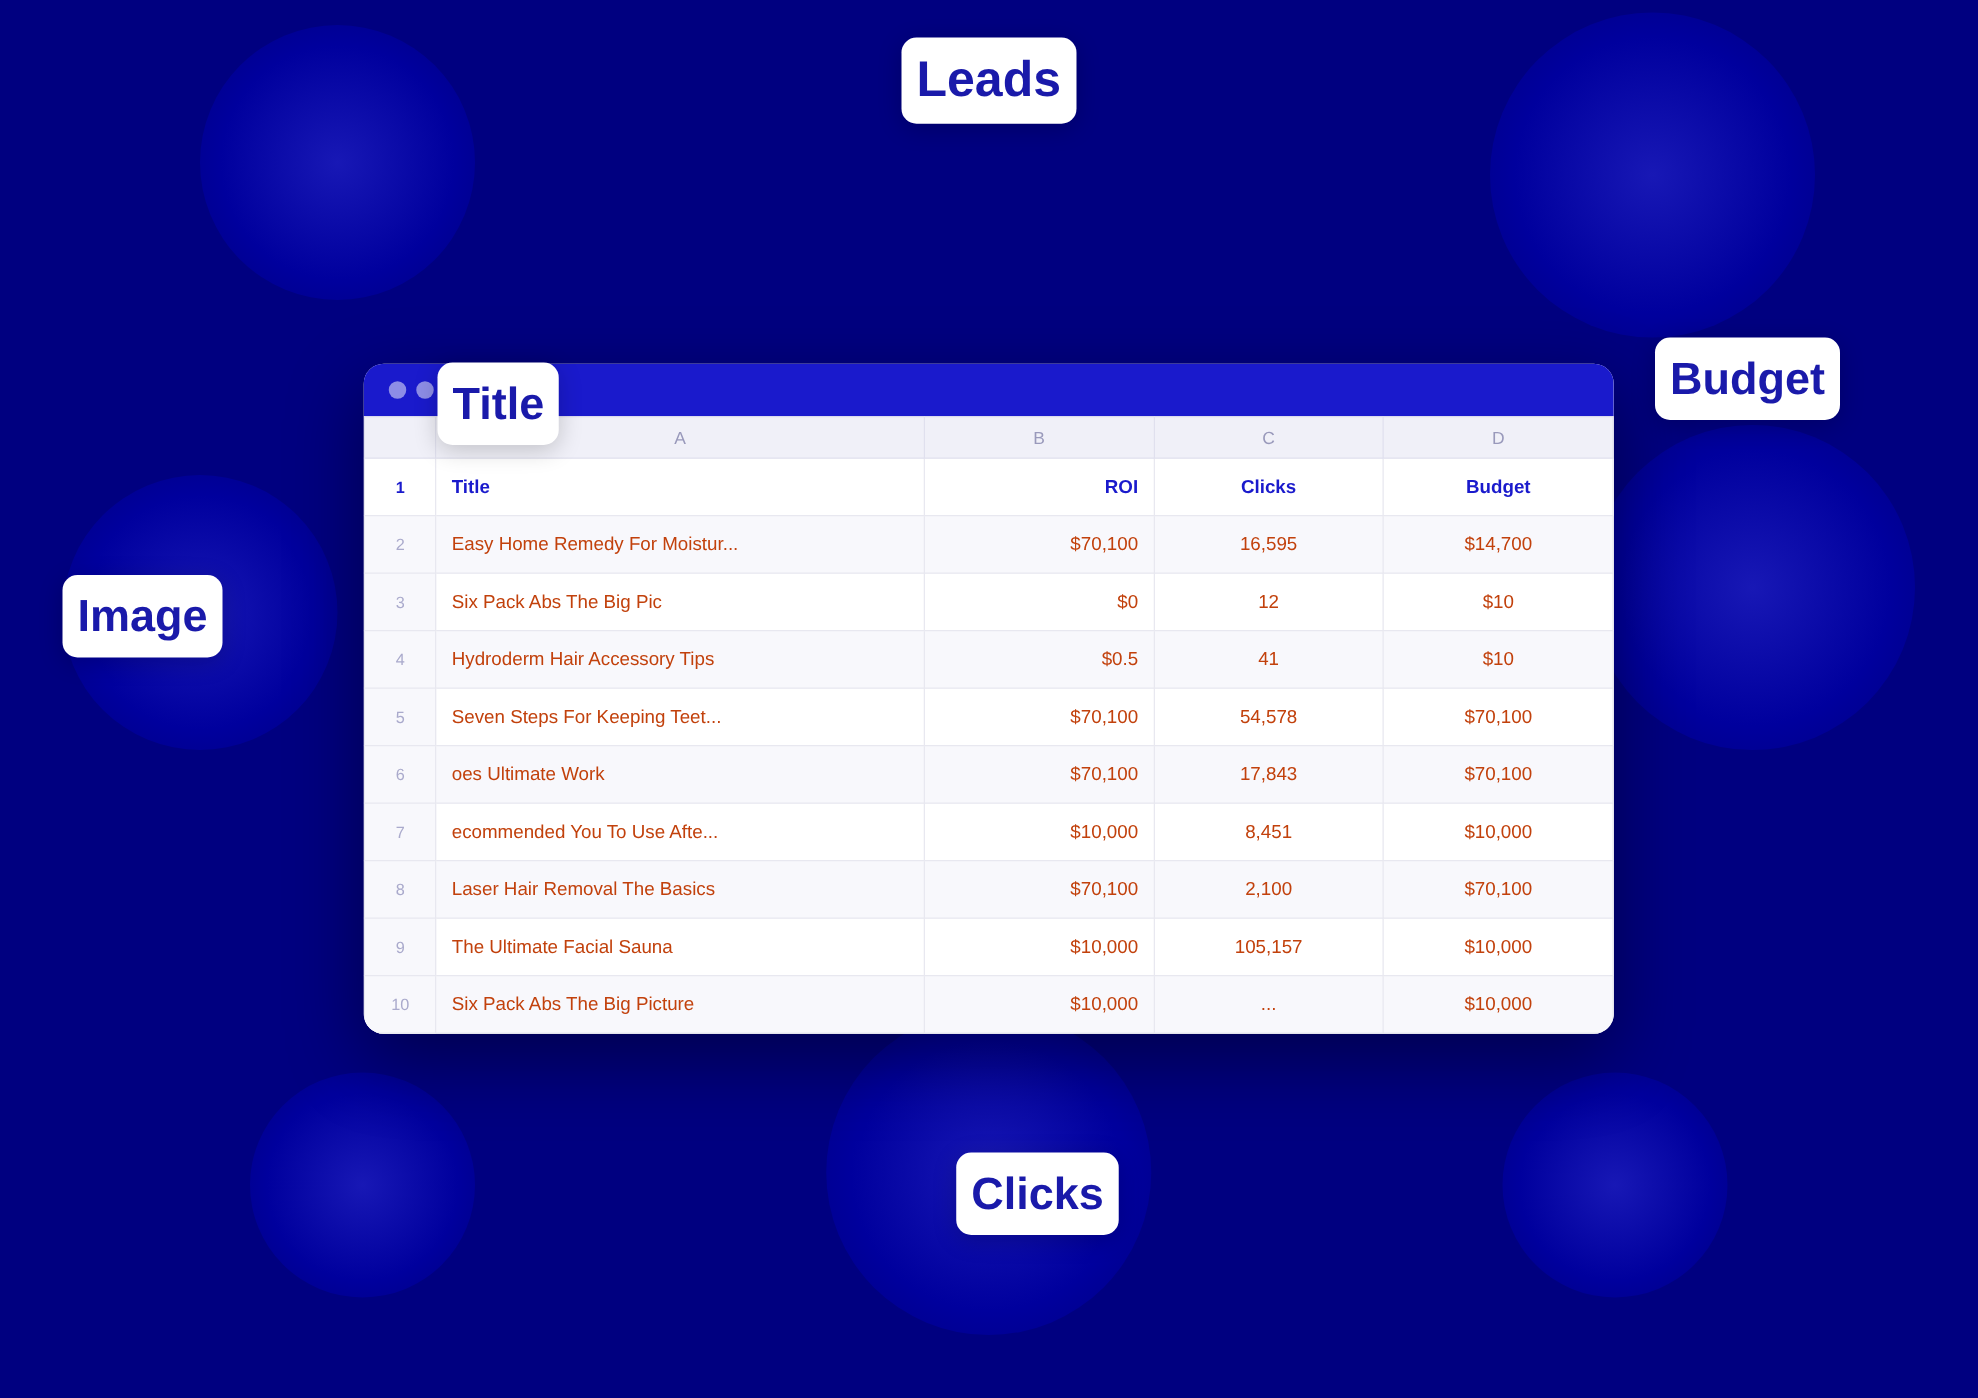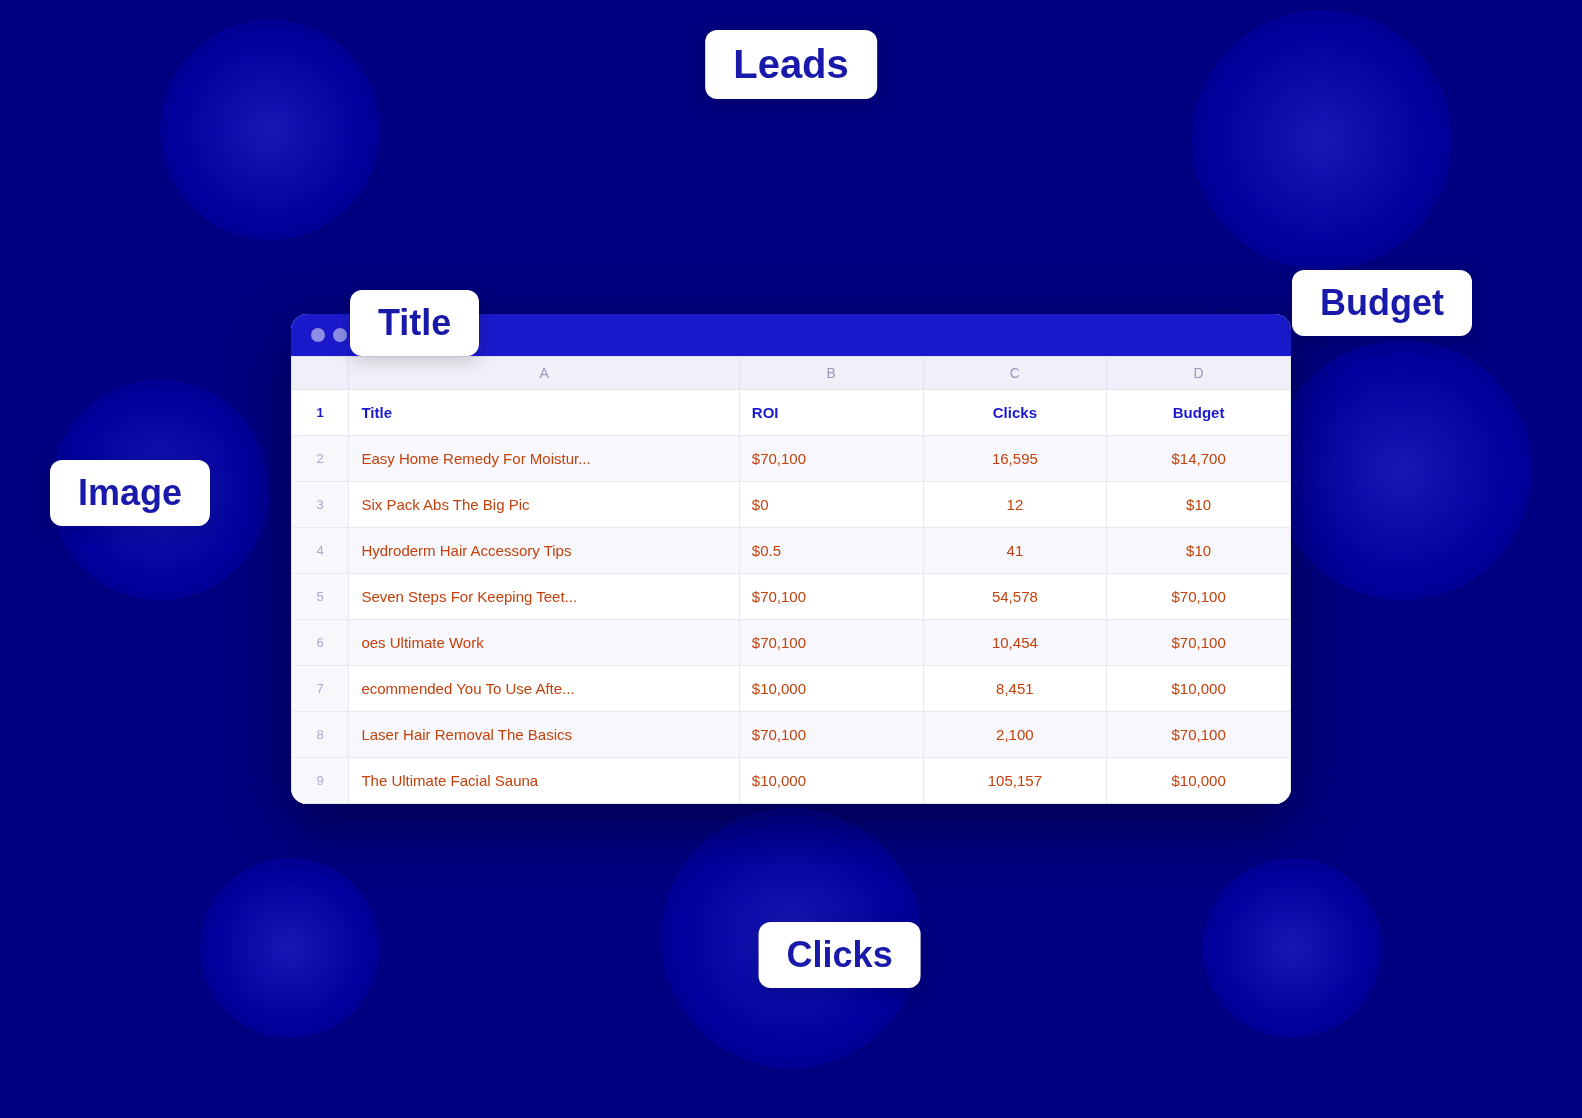--- a/index.html
+++ b/index.html
@@ -58,21 +58,21 @@
       width: 180px; height: 180px;
       bottom: 80px; right: 200px;
       background: radial-gradient(circle, #2222cc 0%, #0000aa 60%, transparent 100%);
     }
 
     
     .floating-label {
       position: absolute;
       background: white;
       border-radius: 12px;
-      padding: 12px 28px;
+      padding: 12px 12px;
       font-weight: 800;
       font-size: 36px;
       color: #1a1aaa;
       box-shadow: 0 4px 20px rgba(0,0,0,0.2);
       z-index: 20;
     }
 
     .label-leads {
       top: 30px;
       left: 50%;
@@ -170,21 +170,21 @@
     }
 
     .header-row td {
       font-weight: 700;
       color: #1a1acc !important;
       font-size: 16px;
       background: white !important;
     }
 
     .col-title { width: 340px; }
-    .col-roi { width: 160px; text-align: left; }
+    .col-roi { width: 160px; text-align: right; }
     .col-clicks { width: 160px; text-align: center; }
     .col-budget { width: 160px; text-align: center; }
   </style>
 </head>
 <body>
 
 <div class="blob blob-tl"></div>
 <div class="blob blob-tr"></div>
 <div class="blob blob-ml"></div>
 <div class="blob blob-mr"></div>
@@ -254,21 +254,21 @@
       <td class="row-num">5</td>
       <td class="col-title">Seven Steps For Keeping Teet...</td>
       <td class="col-roi">$70,100</td>
       <td class="col-clicks">54,578</td>
       <td class="col-budget">$70,100</td>
     </tr>
         <tr>
       <td class="row-num">6</td>
       <td class="col-title">oes Ultimate Work</td>
       <td class="col-roi">$70,100</td>
-      <td class="col-clicks">10,454</td>
+      <td class="col-clicks">17,843</td>
       <td class="col-budget">$70,100</td>
     </tr>
         <tr>
       <td class="row-num">7</td>
       <td class="col-title">ecommended You To Use Afte...</td>
       <td class="col-roi">$10,000</td>
       <td class="col-clicks">8,451</td>
       <td class="col-budget">$10,000</td>
     </tr>
         <tr>
@@ -278,15 +278,22 @@
       <td class="col-clicks">2,100</td>
       <td class="col-budget">$70,100</td>
     </tr>
         <tr>
       <td class="row-num">9</td>
       <td class="col-title">The Ultimate Facial Sauna</td>
       <td class="col-roi">$10,000</td>
       <td class="col-clicks">105,157</td>
       <td class="col-budget">$10,000</td>
     </tr>
+        <tr>
+      <td class="row-num">10</td>
+      <td class="col-title">Six Pack Abs The Big Picture</td>
+      <td class="col-roi">$10,000</td>
+      <td class="col-clicks">...</td>
+      <td class="col-budget">$10,000</td>
+    </tr>
       </tbody>
   </table>
 </div>
 
 </body></html>

